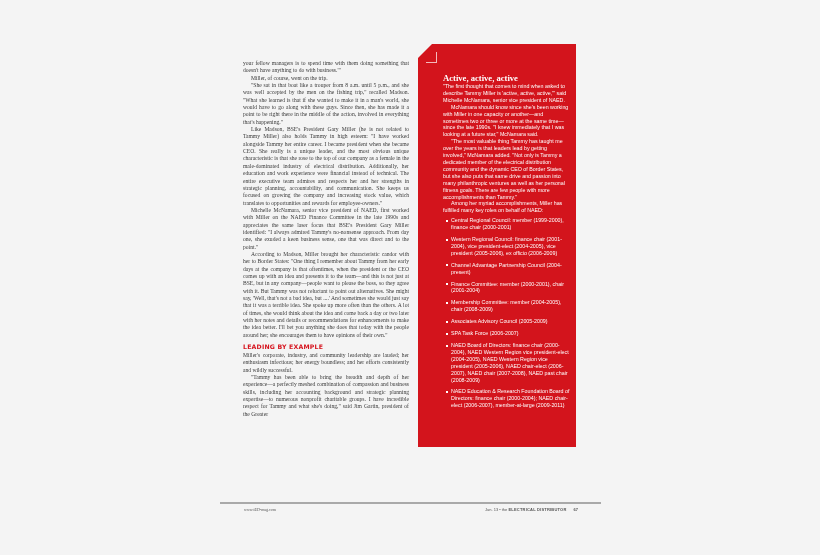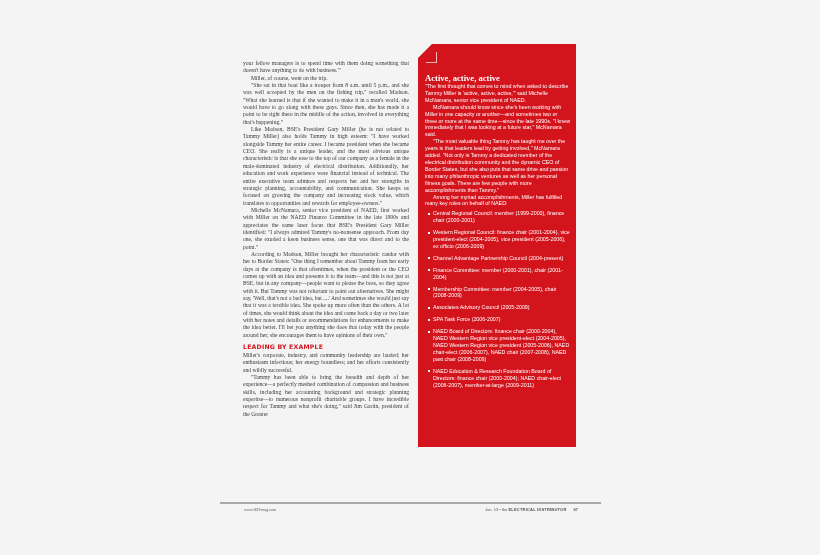--- a/index.html
+++ b/index.html
@@ -18,21 +18,21 @@
     .col-left p.noindent { text-indent: 0; }
     .col-left h3 {
       margin: 4px 0 1px 0; font-family: "DejaVu Sans", sans-serif; font-weight: bold;
       font-size: 6.2px; color: #d6151f; letter-spacing: 0.2px; line-height: 8px;
     }
     .sidebar {
       position: absolute; left: 418px; top: 44px; width: 158px; height: 403px;
       background: #d3141c;
       clip-path: polygon(14px 0, 100% 0, 100% 100%, 0 100%, 0 14px);
       color: #fff; font-family: "Liberation Sans", "DejaVu Sans", sans-serif;
-      box-sizing: border-box; padding: 29px 6px 0 7px;
+      box-sizing: border-box; padding: 29px 6px 0 25px;
     }
     .corner-mark {
       position: absolute; left: 8px; top: 8px; width: 10px; height: 10px;
       border-right: 1px solid #f3b9bb; border-bottom: 1px solid #f3b9bb;
     }
     .sidebar h2 {
       margin: 0; font-family: "Liberation Serif", "DejaVu Serif", serif;
       font-size: 8.6px; font-weight: bold; line-height: 10px;
     }
     .sidebar p { margin: 0; font-size: 5.3px; line-height: 6.9px; }

